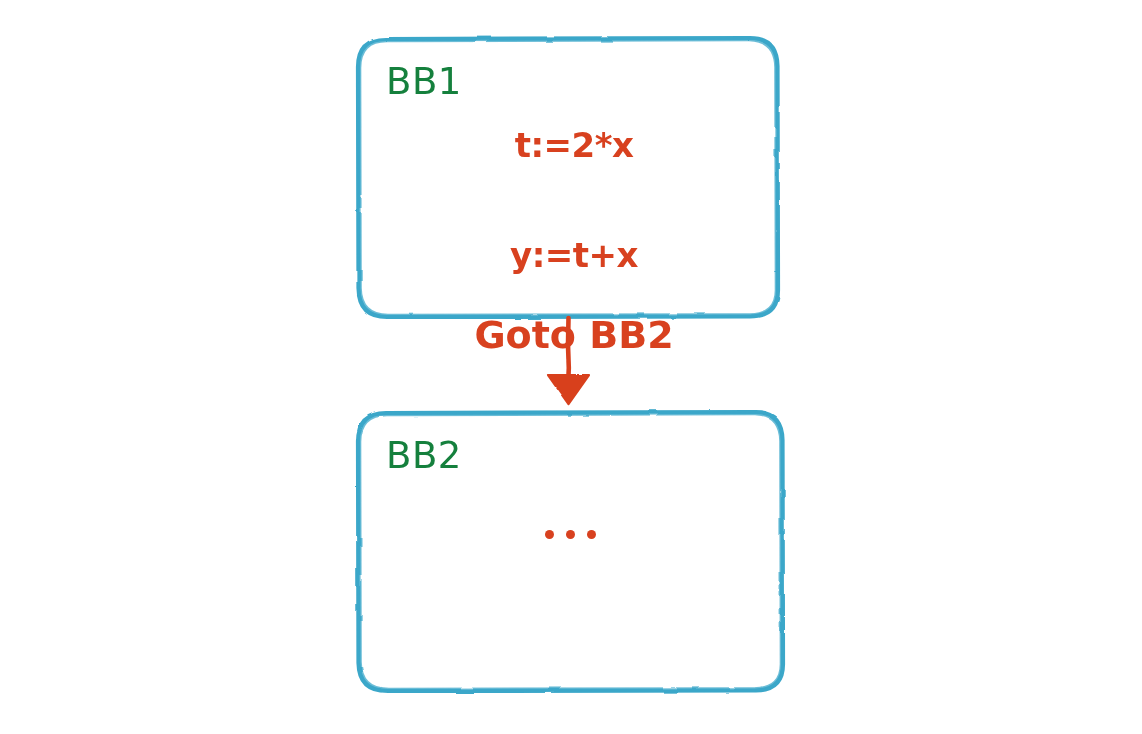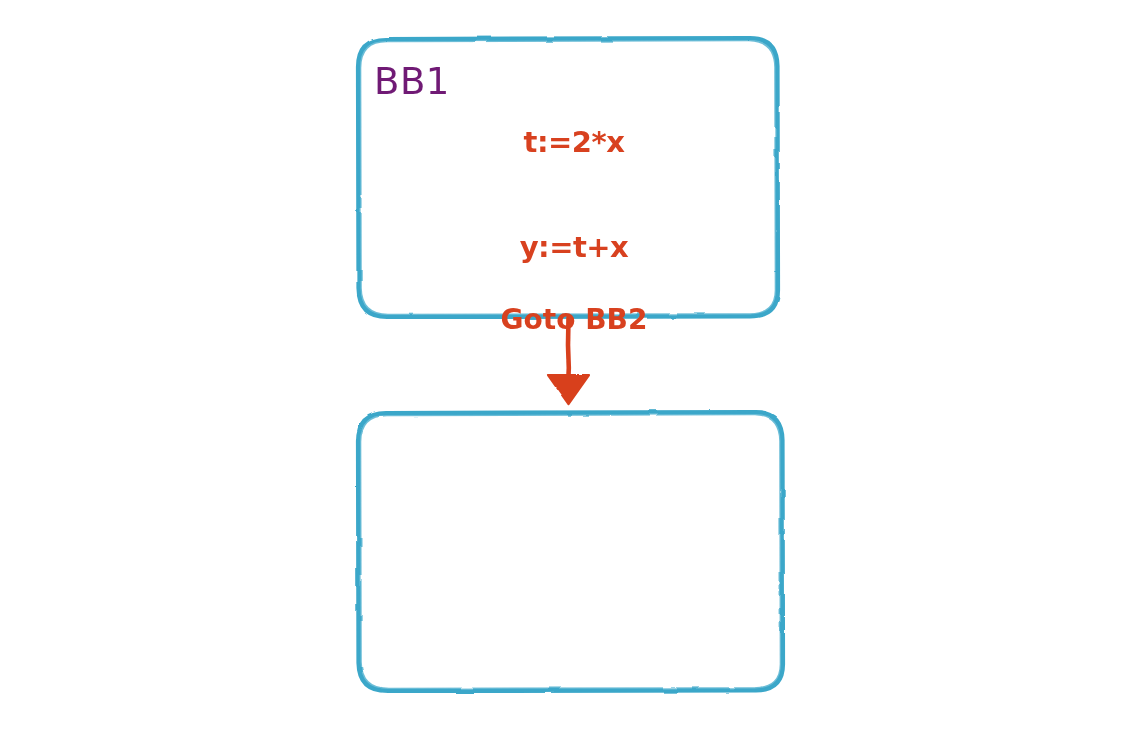--- a/index.html
+++ b/index.html
@@ -37,54 +37,54 @@
   
   .block {
     position: absolute;
   }
 
   #block-bb1 { left: 358px; top: 38px;  width: 420px; height: 280px; }
   #block-bb2 { left: 358px; top: 412px; width: 425px; height: 280px; }
 
   .block-label {
     position: absolute;
-    left: 16px;
+    left: 28px;
     top: 22px;
     font-family: "DejaVu Sans", sans-serif;
     font-size: 37px;
     font-weight: 400;
     letter-spacing: 0.5px;
-    color: #701a75;
+    color: #15803d;
     white-space: nowrap;
   }
 
   .block-body {
     position: absolute;
     left: 0;
     right: 0;
     top: 74px;
     text-align: center;
   }
 
   .code-line {
     font-family: "DejaVu Sans", sans-serif;
-    font-size: 29px;
+    font-size: 34px;
     font-weight: 600;
     color: #d8411f;
     line-height: 1;
     white-space: nowrap;
     letter-spacing: -0.5px;
   }
 
   #code-line-0 { margin-left: 12px; margin-top: 16px; }
   #code-line-1 { margin-left: 12px; margin-top: 76px; }
   #code-line-2 {
     margin-left: 12px;
     margin-top: 44px;
-    font-size: 28px;
+    font-size: 38px;
     letter-spacing: 0px;
   }
 
   
   .ellipsis-dots {
     position: absolute;
     left: 0;
     right: 0;
     top: 118px;
     text-align: center;
@@ -168,14 +168,20 @@
 
   <div class="block" id="block-bb1">
     <div class="block-label">BB1</div>
     <div class="block-body">
       <div class="code-line" id="code-line-0">t:=2*x</div>
       <div class="code-line" id="code-line-1">y:=t+x</div>
       <div class="code-line" id="code-line-2">Goto BB2</div>
     </div>
   </div>
 
+  <div class="block" id="block-bb2">
+    <div class="block-label">BB2</div>
+    <div class="ellipsis-dots">
+      <span class="dot"></span><span class="dot"></span><span class="dot"></span>
+    </div>
+  </div>
 
 </div>
 
 </body></html>

